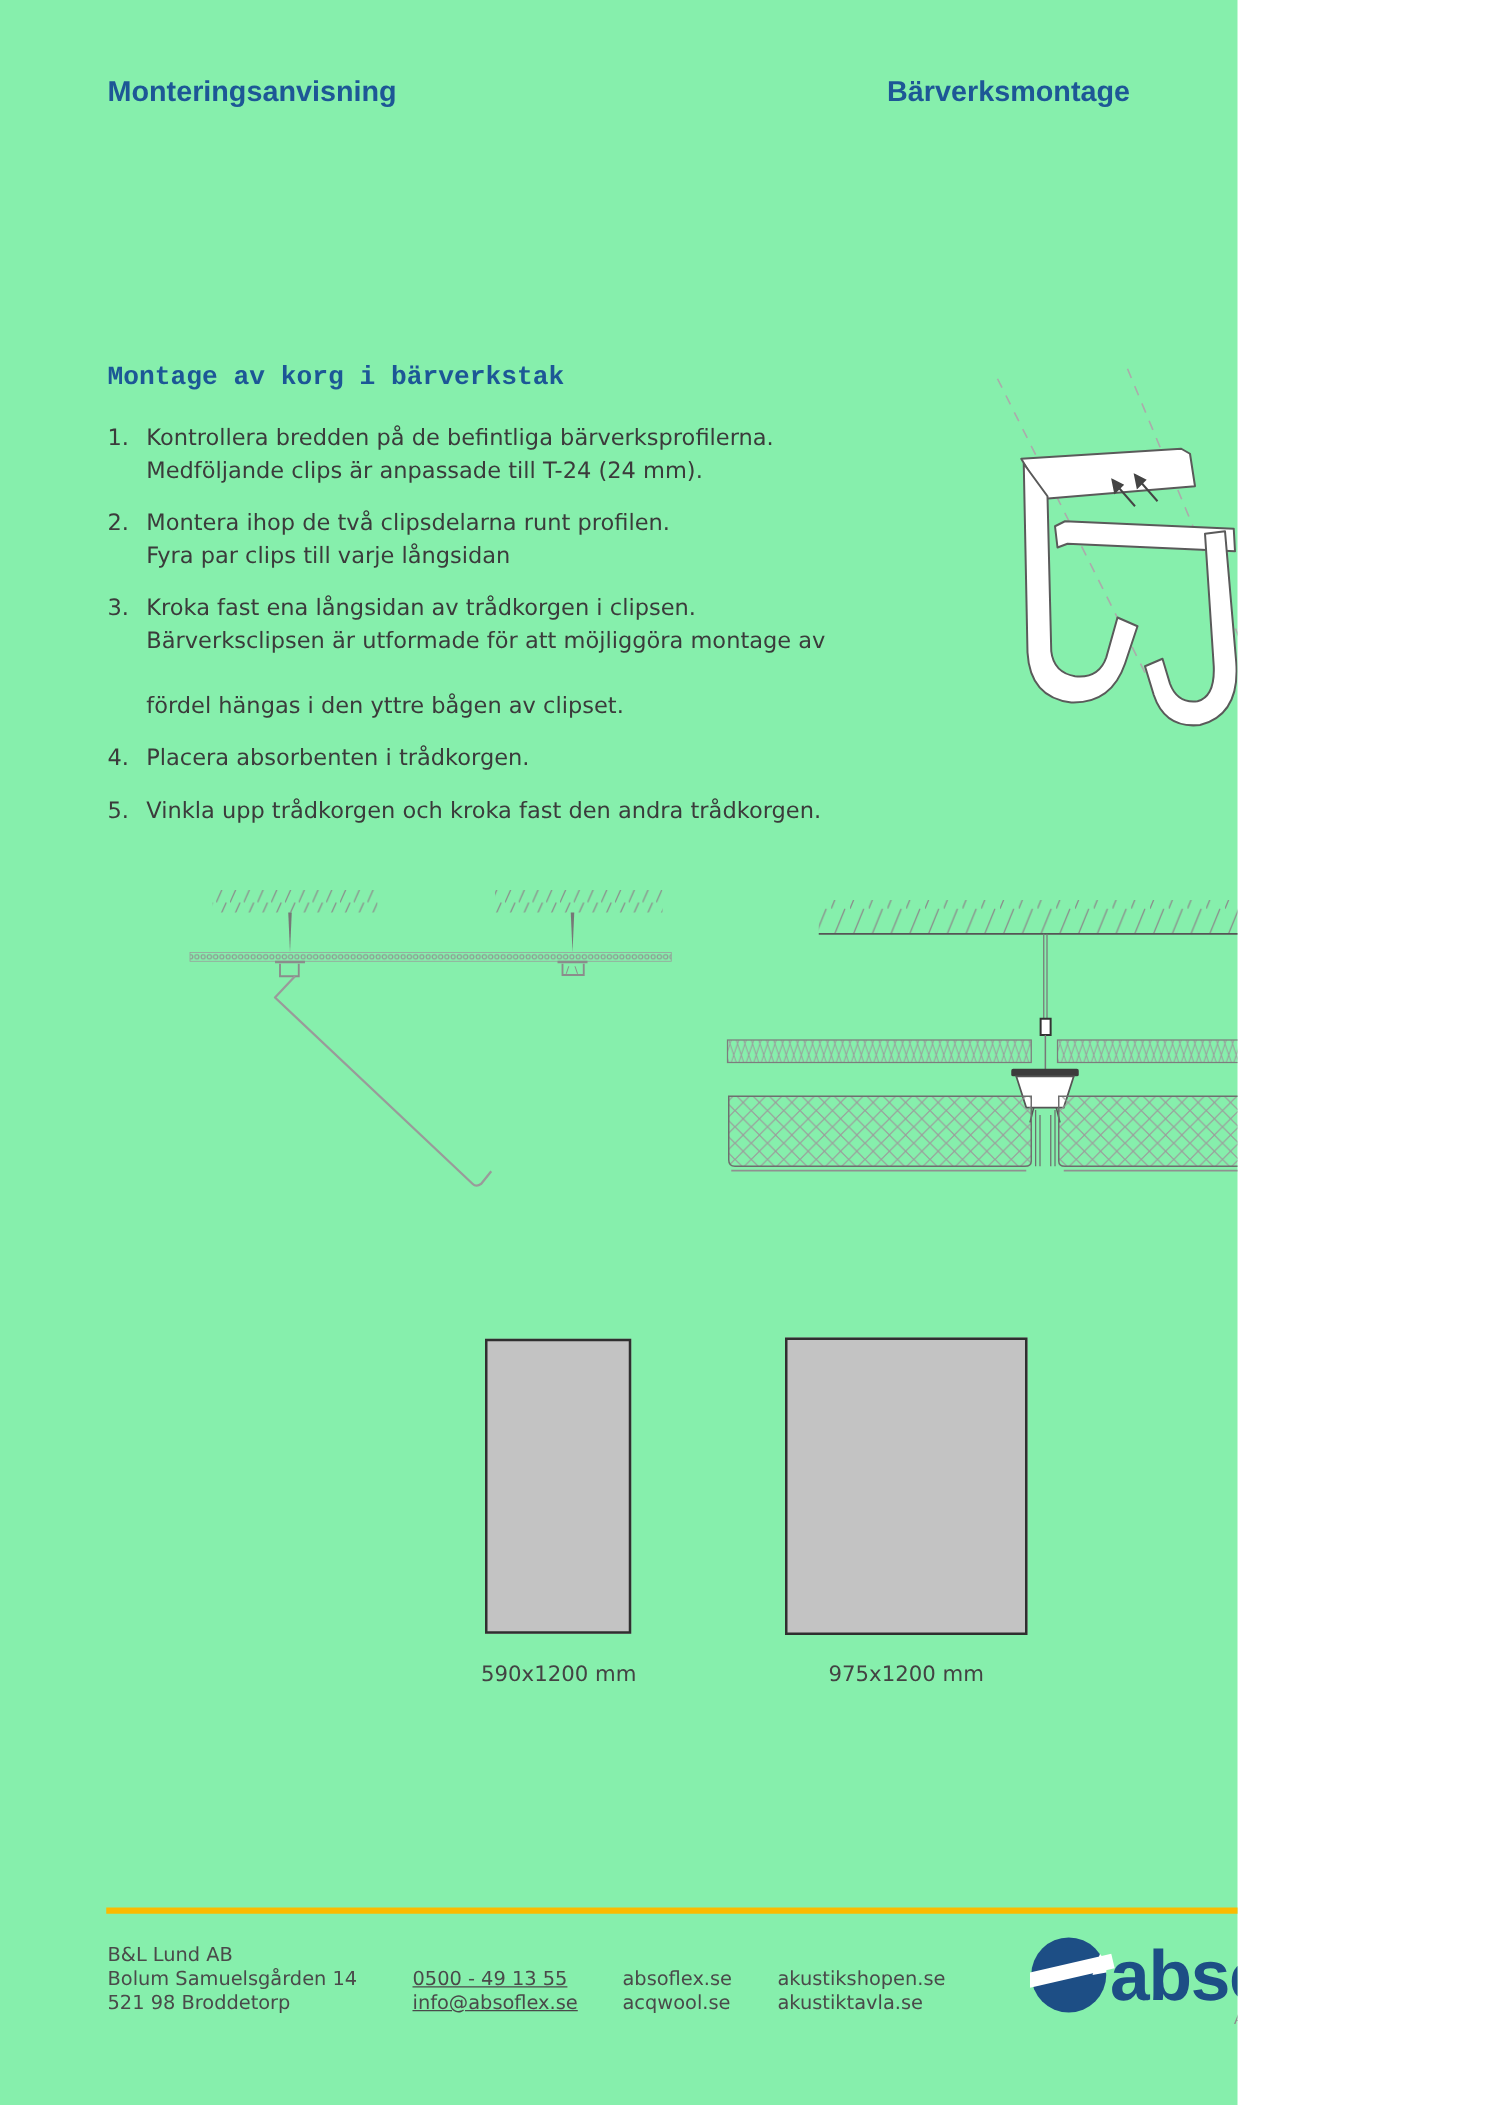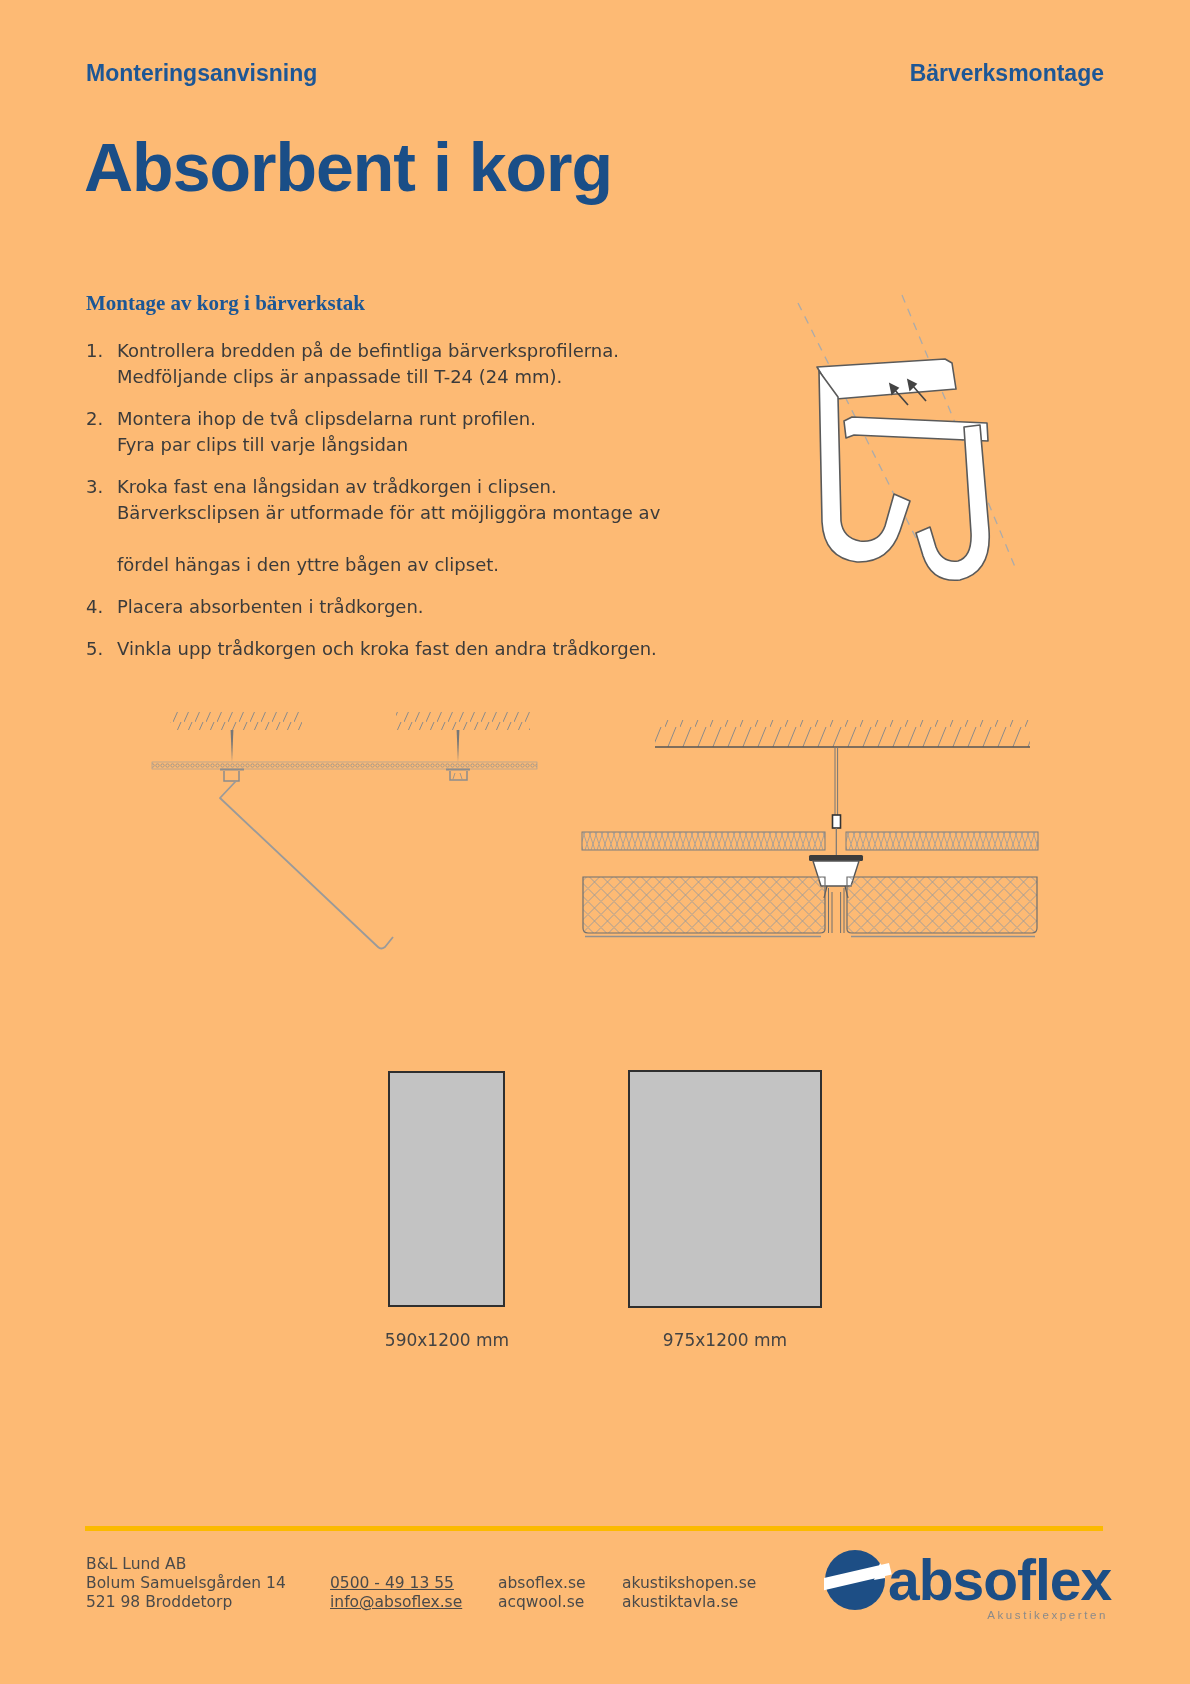--- a/index.html
+++ b/index.html
@@ -1,33 +1,33 @@
 <!DOCTYPE html>
 <html><head>
 <meta charset="utf-8">
 <style>
   html,body{margin:0;padding:0;background:#fff;}
   .page{
-    position:relative;width:1190px;height:1684px;background:#fdba74;
+    position:relative;width:990px;height:1684px;background:#86efac;
     font-family:"DejaVu Sans","Liberation Sans",sans-serif;overflow:hidden;
   }
   .hdr{
     position:absolute;left:86px;right:86px;top:60px;
     display:flex;justify-content:space-between;
     font-family:"Liberation Sans",sans-serif;
     font-weight:bold;font-size:23px;color:#1d5796;
   }
   .doc-title{
     position:absolute;left:84px;top:128px;margin:0;
     font-family:"Liberation Sans",sans-serif;
     font-weight:bold;font-size:68px;letter-spacing:-1px;color:#1a4e87;
   }
   .section-heading{
     position:absolute;left:86px;top:291px;margin:0;
-    font-family:Liberation Serif, serif;
+    font-family:Liberation Mono, monospace;
     font-weight:bold;font-size:21px;color:#1c5796;
   }
   .steps{
     position:absolute;left:86px;top:338px;width:660px;
     font-size:18px;line-height:26px;color:#3b3b3b;
   }
   .step{display:flex;margin-bottom:16px;}
   .step .num{width:31px;flex:0 0 31px;}
   .panel{position:absolute;background:#c3c3c3;border:2px solid #2f2f2f;box-sizing:border-box;}
   .panel-label{
@@ -44,21 +44,20 @@
 </head>
 <body>
 
 <div class="page">
 
   <div class="hdr">
     <span>Monteringsanvisning</span>
     <span>Bärverksmontage</span>
   </div>
 
-  <h1 class="doc-title">Absorbent i korg</h1>
 
   <h2 class="section-heading">Montage av korg i bärverkstak</h2>
 
   <div class="steps">
     <div class="step">
       <span class="num">1.</span>
       <span class="txt">
         <span>Kontrollera bredden på de befintliga bärverksprofilerna.</span><br>
         <span>Medföljande clips är anpassade till T-24 (24 mm).</span>
       </span>

